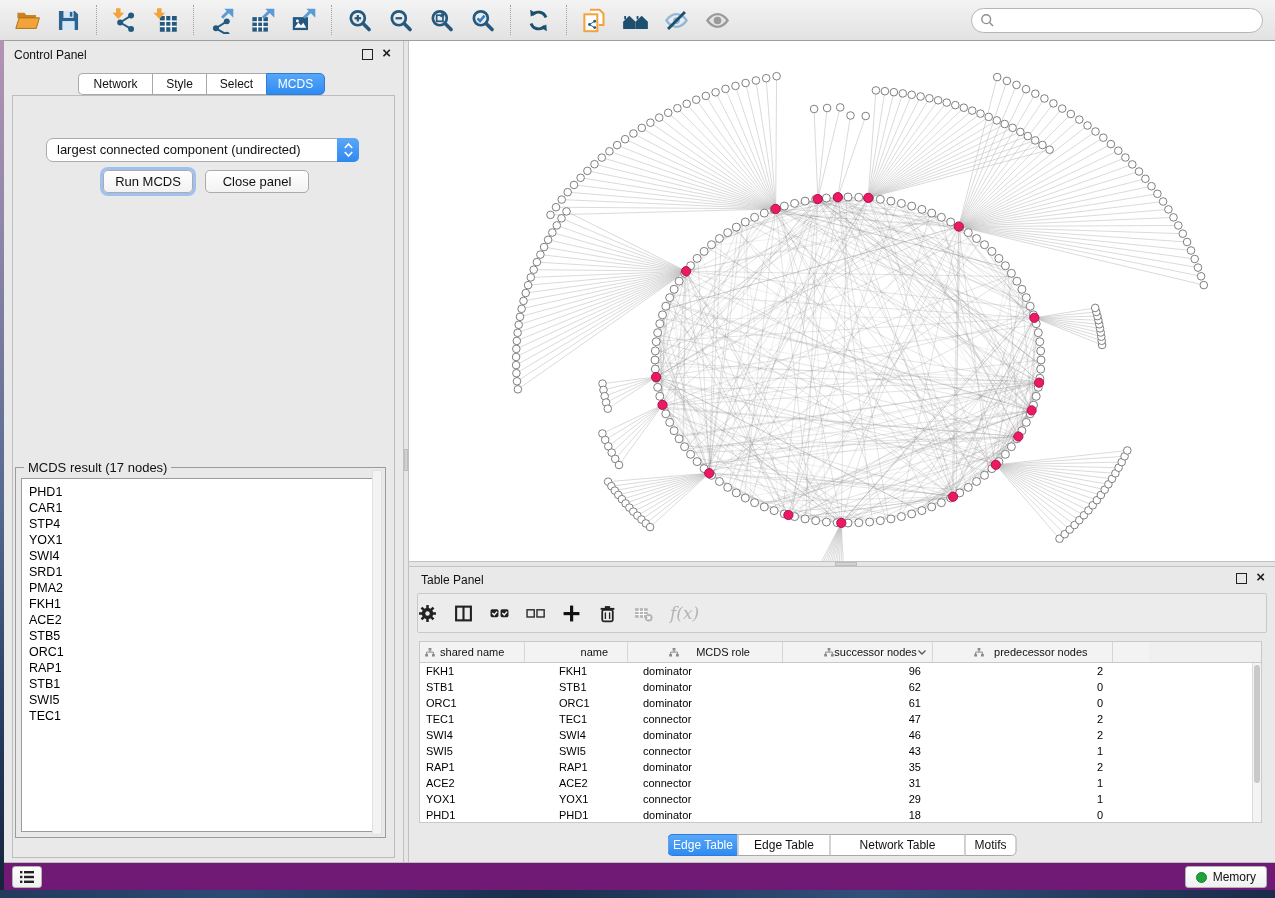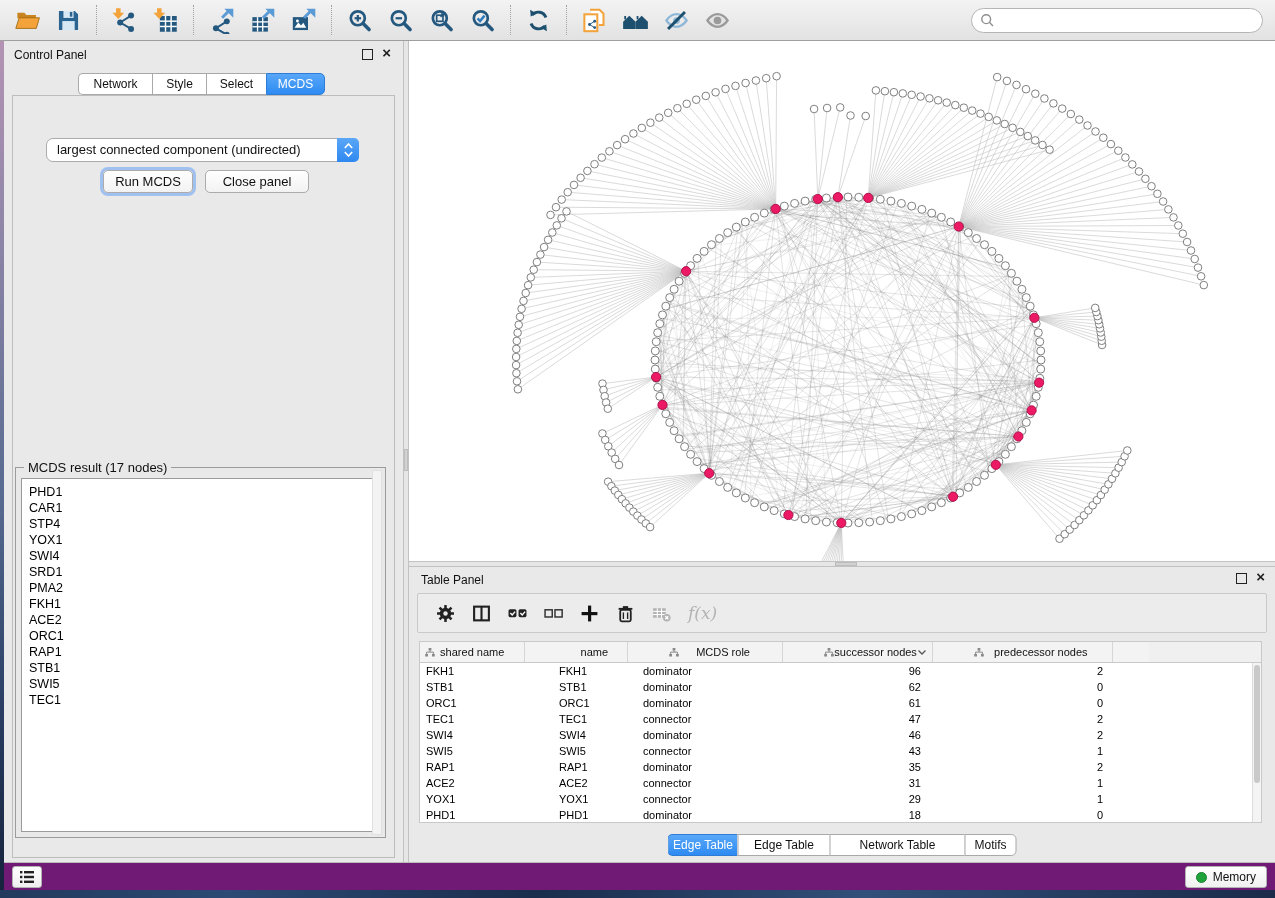--- a/index.html
+++ b/index.html
@@ -96,21 +96,21 @@
   .tl-green { left:50px; background:#28c840; border:1px solid #1fa32e; }
   .net-title { position:absolute; left:0; right:0; top:3px; text-align:center; font-size:12px; color:#222; }
   .net-canvas { position:absolute; left:0; right:0; top:22px; bottom:0; background:#fff; }
 
   
   .table-panel { position:absolute; left:409px; top:567px; right:0; height:295px; background:#e9e9e9; }
   .table-panel .win-float { right:28px; top:6px; }
   .table-panel .win-close { right:10px; top:1px; }
   .tp-title { position:absolute; left:12px; top:6px; font-size:12px; color:#111; }
   .tp-toolbar { position:absolute; left:8px; right:8px; top:26px; height:40px; background:#ececec;
-    border:1px solid #c9c9c9; border-radius:2px; display:flex; align-items:center; gap:17px; padding-left:18px; }
+    border:1px solid #c9c9c9; border-radius:2px; display:flex; align-items:center; gap:17px; }
   .tt-btn { border:none; background:none; padding:0; display:flex; align-items:center; cursor:pointer; }
   .fx { font-family:"DejaVu Serif", serif; font-style:italic; font-size:17px; color:#b3b3b3; }
 
   .tbl { position:absolute; left:10px; top:74px; width:843px; height:182px; background:#fff;
     border:1px solid #c9c9c9; }
   .thead { display:flex; height:21px; background:#f3f3f3; border-bottom:1px solid #c9c9c9;gap:36px; }
   .th { position:relative; height:100%; border-right:1px solid #d6d6d6; font-size:11px; color:#111;
     display:flex; align-items:center; justify-content:center; cursor:pointer; }
   .th .attr-ic { position:absolute; left:5px; top:6px; }
   .th .sort-ic { position:absolute; right:6px; top:8px; }
@@ -357,20 +357,21 @@
         <div class="result-list">
             <div class="mcds-item">PHD1</div>
             <div class="mcds-item">CAR1</div>
             <div class="mcds-item">STP4</div>
             <div class="mcds-item">YOX1</div>
             <div class="mcds-item">SWI4</div>
             <div class="mcds-item">SRD1</div>
             <div class="mcds-item">PMA2</div>
             <div class="mcds-item">FKH1</div>
             <div class="mcds-item">ACE2</div>
+            <div class="mcds-item">STB5</div>
             <div class="mcds-item">ORC1</div>
             <div class="mcds-item">RAP1</div>
             <div class="mcds-item">STB1</div>
             <div class="mcds-item">SWI5</div>
             <div class="mcds-item">TEC1</div>
           </div>
         <div class="list-track"></div>
       </div>
     </div>
   </section>

